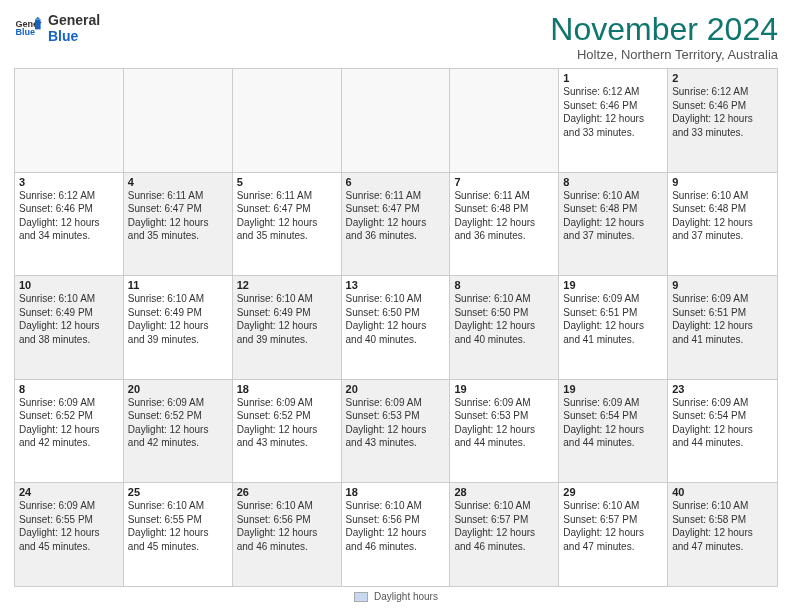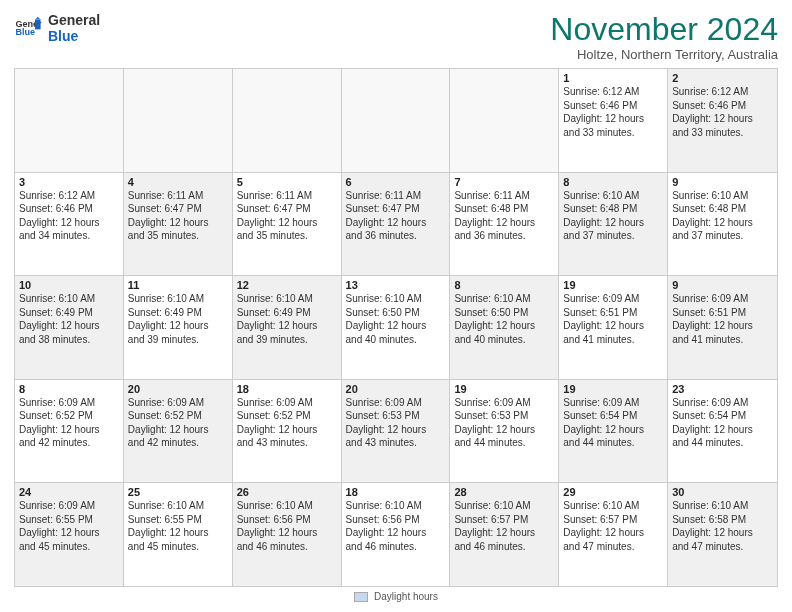--- a/index.html
+++ b/index.html
@@ -354,21 +354,21 @@
 and 46 minutes.</div>
           </div>
           <div class="cal-cell">
             <span class="day-number">29</span>
             <div class="day-info" style="white-space: pre-line;">Sunrise: 6:10 AM
 Sunset: 6:57 PM
 Daylight: 12 hours
 and 47 minutes.</div>
           </div>
           <div class="cal-cell shaded">
-            <span class="day-number">30</span>
+            <span class="day-number">40</span>
             <div class="day-info" style="white-space: pre-line;">Sunrise: 6:10 AM
 Sunset: 6:58 PM
 Daylight: 12 hours
 and 47 minutes.</div>
           </div>
         </div>
       </div>
   </div>
 
   <div class="legend">

